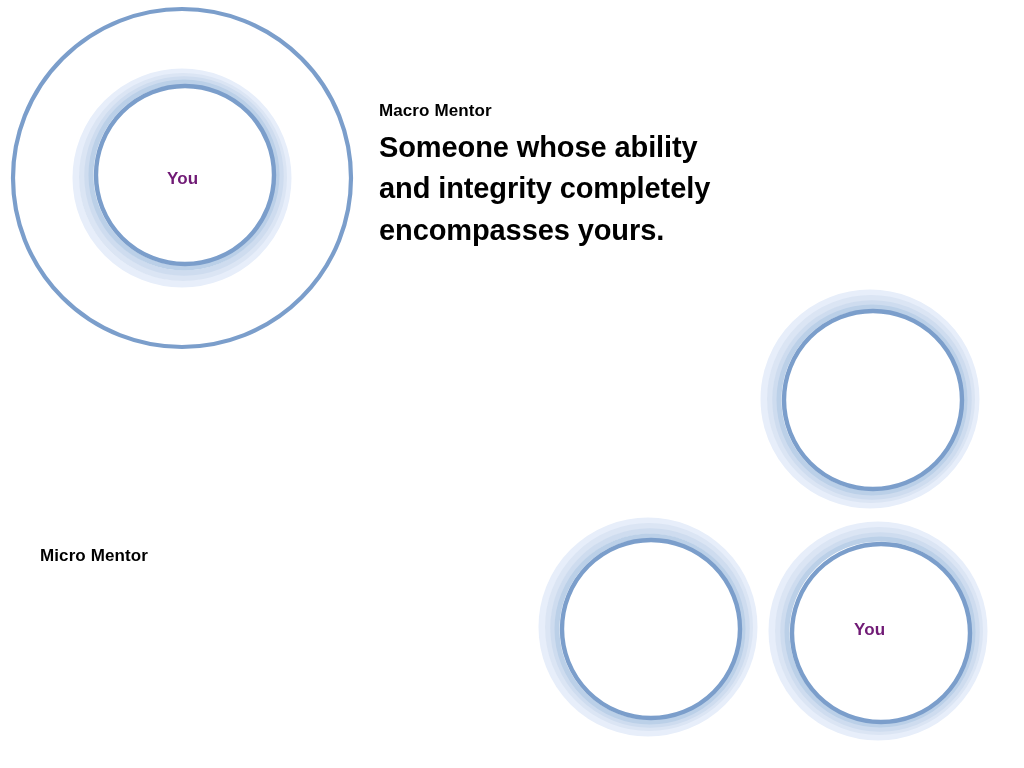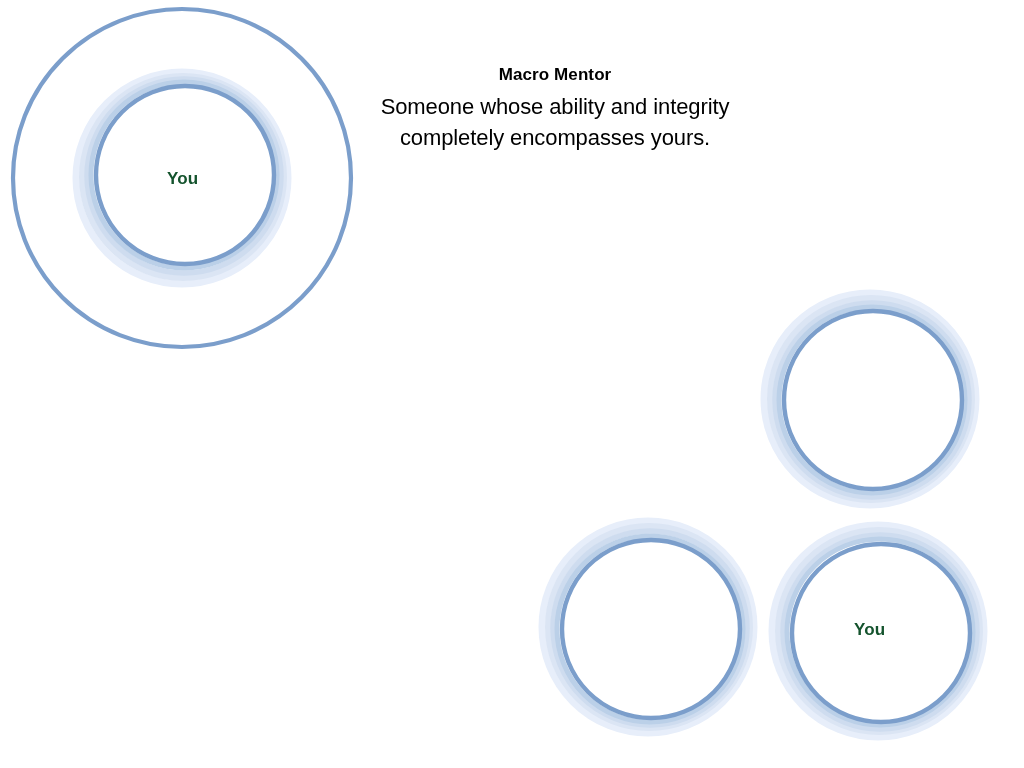--- a/index.html
+++ b/index.html
@@ -36,41 +36,41 @@
     width: 100%;
     height: 100%;
     overflow: visible;
   }
 
   
   .circle-label {
     position: absolute;
     font-size: 17px;
     font-weight: bold;
-    color: #14532d;
+    color: #701a75;
     letter-spacing: 0.1px;
     white-space: nowrap;
     line-height: 1;
   }
 
   
   .text-block {
     position: absolute;
-    text-align: center;
+    margin-top: 36px;
   }
   .text-title {
     font-size: 17px;
     font-weight: bold;
     line-height: 1.25;
     margin: 0 0 6px 0;
     letter-spacing: 0.1px;
   }
   .text-body {
-    font-size: 22px;
-    font-weight: normal;
+    font-size: 29px;
+    font-weight: bold;
     line-height: 1.42;
     margin: 0;
     letter-spacing: -0.1px;
   }
 
   #macro-text-block {
     left: 379px;
     top: 64px;
     width: 352px;
   }
@@ -140,15 +140,16 @@
         <circle cx="113" cy="113" r="101" fill="none" stroke="#dbe5f4" stroke-width="6"></circle>
         <circle cx="114" cy="114" r="97" fill="none" stroke="#cedcef" stroke-width="5.5"></circle>
         <circle cx="114" cy="114" r="93" fill="none" stroke="#bbd0e8" stroke-width="5"></circle>
         <circle cx="115" cy="115" r="89" fill="none" stroke="#7b9ecb" stroke-width="4.4"></circle>
       </g>
     </svg>
   </div>
   <div class="circle-label" style="left:854px; top:621px;">You</div>
 
   <div class="text-block" id="micro-text-block">
+    <p class="text-title">Micro Mentor</p>
   </div>
 
 </div>
 
 </body></html>

